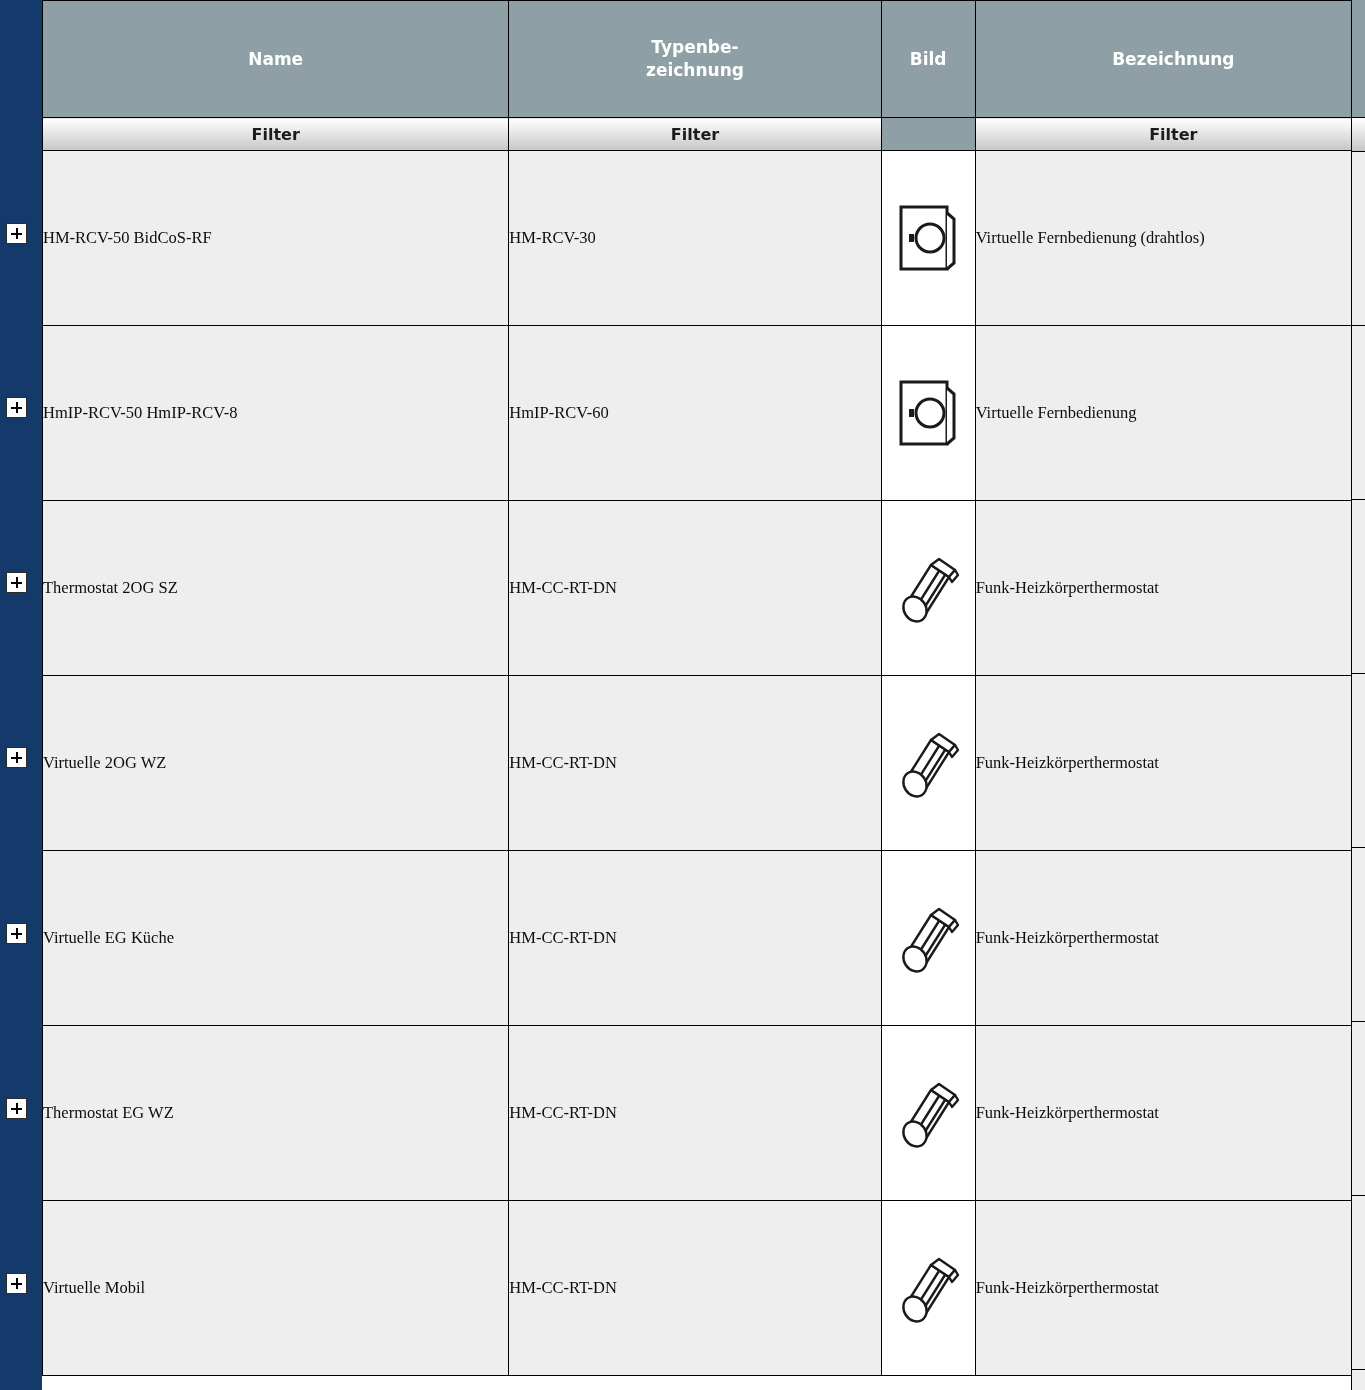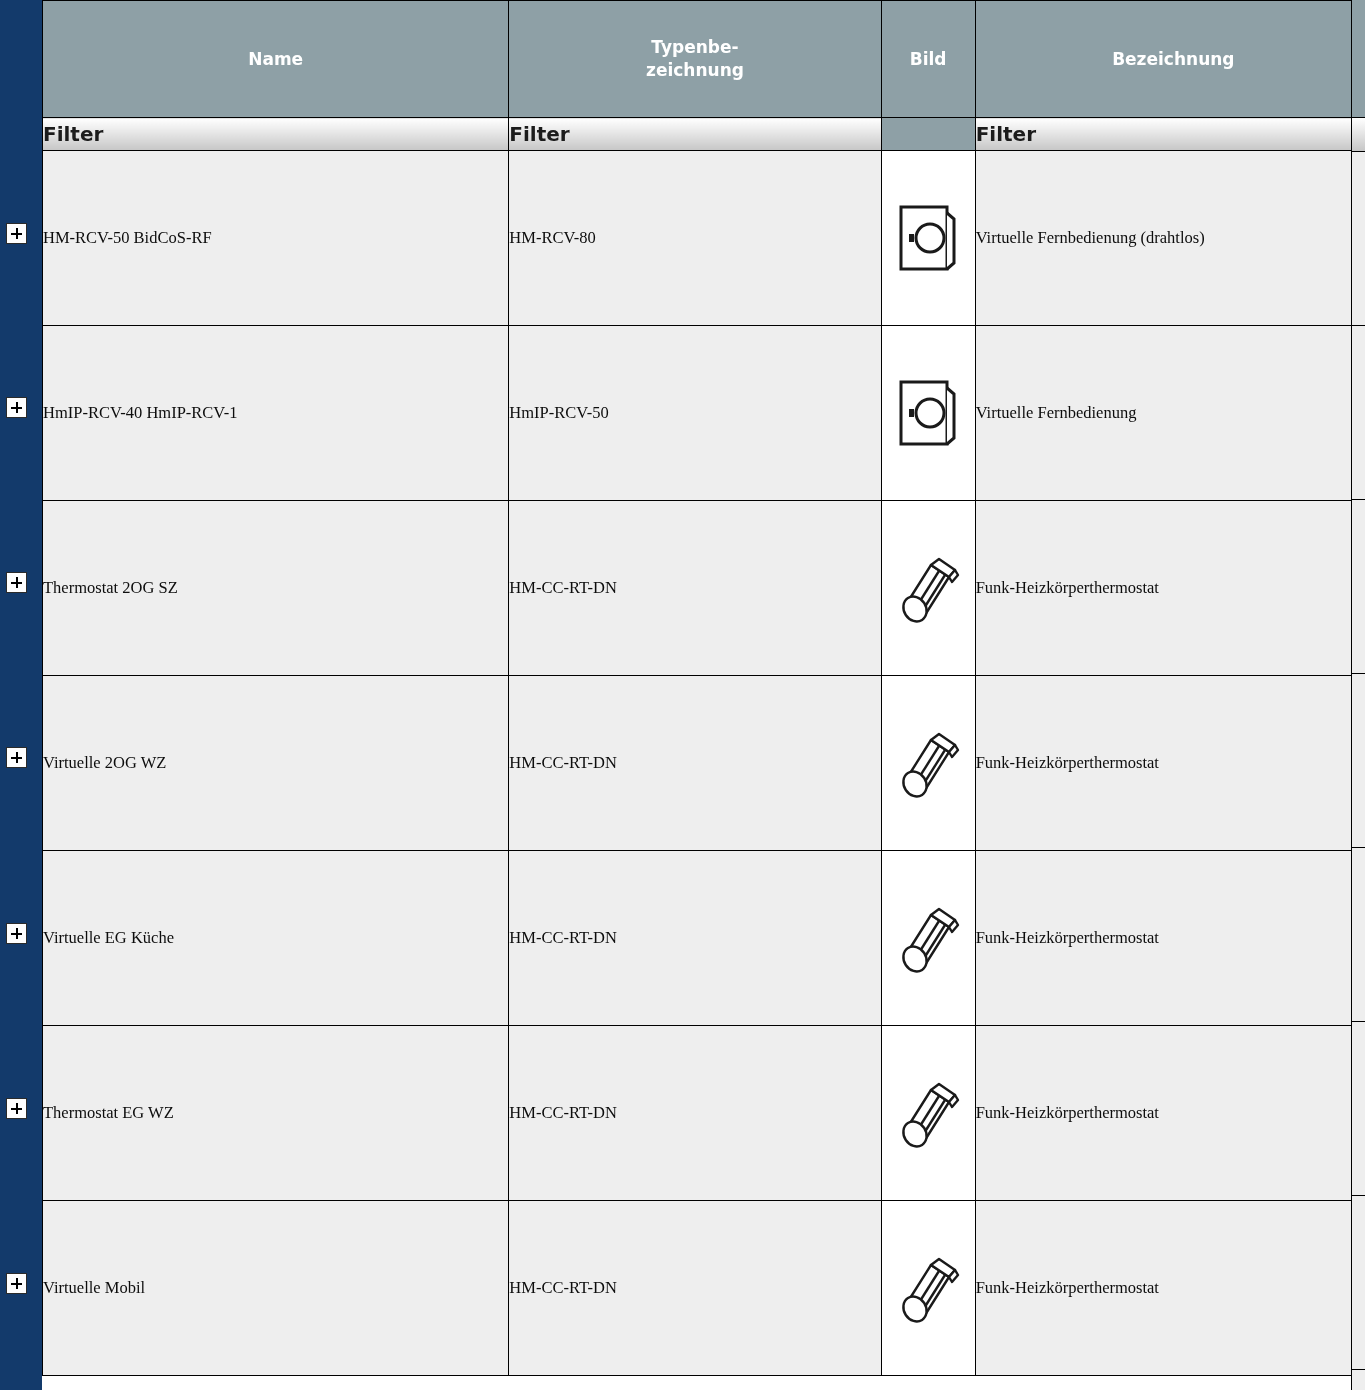--- a/index.html
+++ b/index.html
@@ -54,23 +54,24 @@
     font-weight: bold;
     font-size: 17px;
     height: 116px;
     text-align: center;
     vertical-align: middle;
     line-height: 1.35;
     border: 1px solid #000;
   }
   tr.filterrow td {
     height: 32px;
+    text-align: center;
     vertical-align: middle;
     font-weight: bold;
-    font-size: 20px;
+    font-size: 16px;
     color: #1c1c1c;
     background: linear-gradient(to bottom, #ffffff 0%, #e6e6e6 45%, #c6c6c6 100%);
     border: 1px solid #000;
   }
   tr.filterrow td.nofilter {
     background: #8ea0a6;
   }
   tbody td {
     background: #eeeeee;
     height: 174px;
@@ -165,39 +166,39 @@
           <td><span>Filter</span></td>
           <td><span>Filter</span></td>
           <td class="nofilter"></td>
           <td><span>Filter</span></td>
         </tr>
       </thead>
       <tbody>
 
         <tr>
           <td class="name-cell">HM-RCV-50 BidCoS-RF</td>
-          <td>HM-RCV-80</td>
+          <td>HM-RCV-30</td>
           <td class="bild-cell">
             <div class="bild-inner">
               <span>
                 <svg width="62" height="74" viewBox="0 0 62 74">
                   <rect x="4" y="6" width="46" height="62" fill="#ffffff" stroke="#1a1a1a" stroke-width="3"></rect>
                   <path d="M50 12 L57 18 L57 62 L50 68" fill="#ffffff" stroke="#1a1a1a" stroke-width="3"></path>
                   <circle cx="33" cy="37" r="14" fill="#ffffff" stroke="#1a1a1a" stroke-width="3"></circle>
                   <rect x="12" y="33" width="5" height="8" fill="#1a1a1a"></rect>
                 </svg>
               </span>
             </div>
           </td>
           <td>Virtuelle Fernbedienung (drahtlos)</td>
         </tr>
 
         <tr>
-          <td class="name-cell">HmIP-RCV-40 HmIP-RCV-1</td>
-          <td>HmIP-RCV-50</td>
+          <td class="name-cell">HmIP-RCV-50 HmIP-RCV-8</td>
+          <td>HmIP-RCV-60</td>
           <td class="bild-cell">
             <div class="bild-inner">
               <span>
                 <svg width="62" height="74" viewBox="0 0 62 74">
                   <rect x="4" y="6" width="46" height="62" fill="#ffffff" stroke="#1a1a1a" stroke-width="3"></rect>
                   <path d="M50 12 L57 18 L57 62 L50 68" fill="#ffffff" stroke="#1a1a1a" stroke-width="3"></path>
                   <circle cx="33" cy="37" r="14" fill="#ffffff" stroke="#1a1a1a" stroke-width="3"></circle>
                   <rect x="12" y="33" width="5" height="8" fill="#1a1a1a"></rect>
                 </svg>
               </span>

